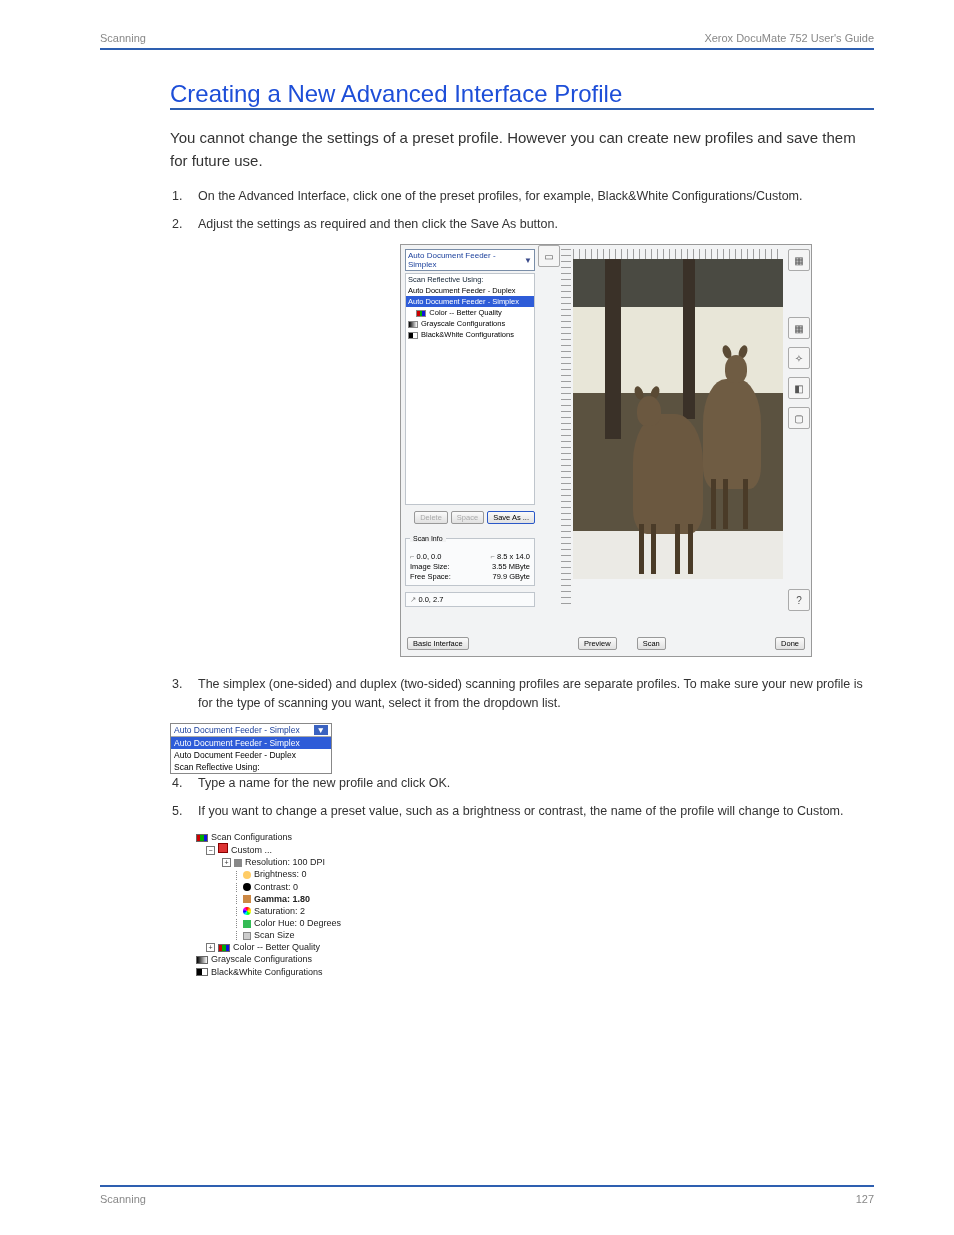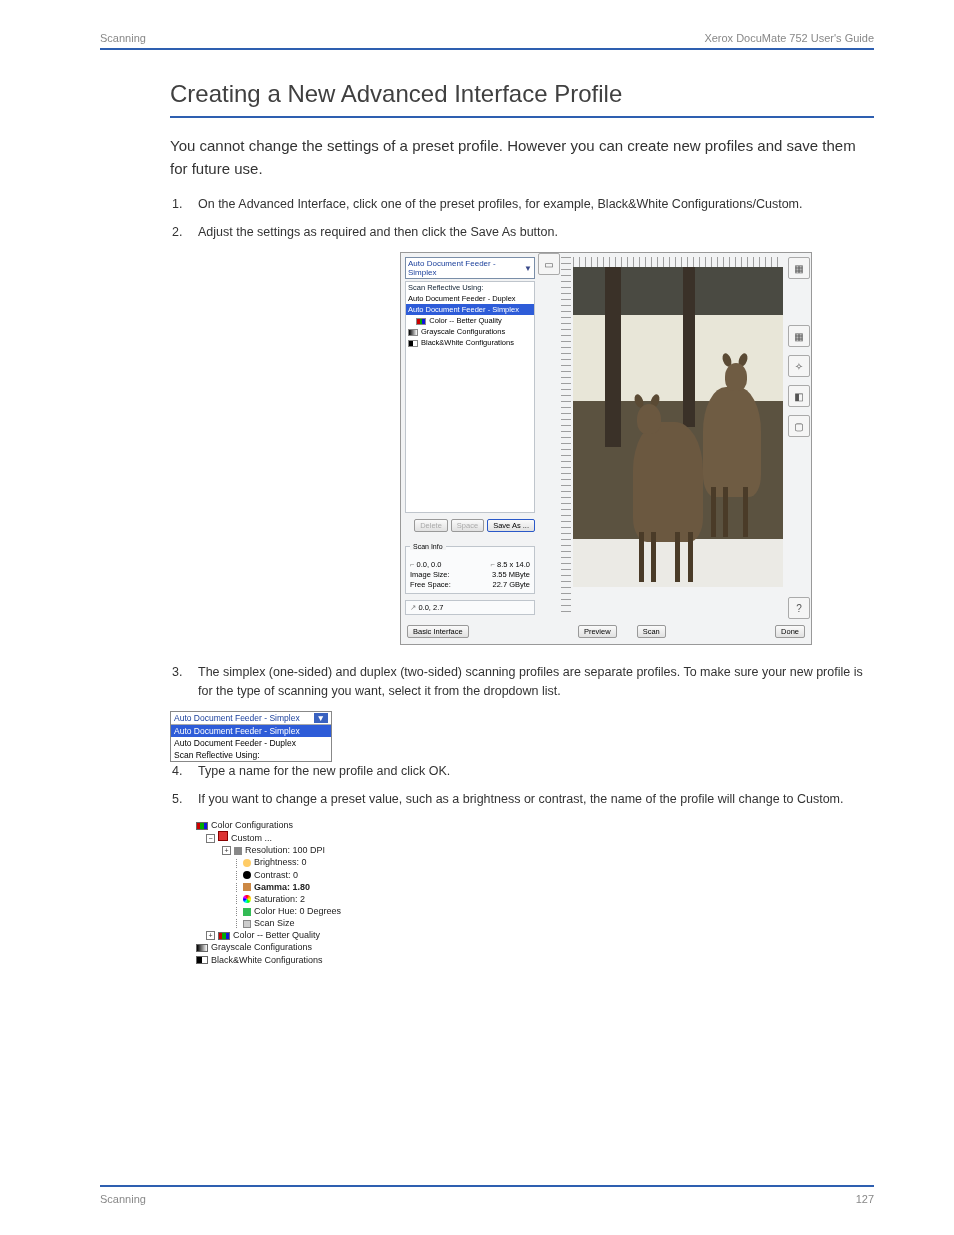--- a/index.html
+++ b/index.html
@@ -28,23 +28,23 @@
     align-items:flex-end;
     color:#888;
     font-size:11px;
     padding-bottom:4px;
   }
 
   h1.section {
     font-family: Arial, sans-serif;
     font-size: 24px;
     font-weight: normal;
-    color: #404040;
+    color: #1d4ed8;
     border-bottom: 2px solid #2e5fb0;
-    padding-bottom: 8px;
+    padding-bottom: 0;
     margin: 30px 0 16px 70px;
   }
 
   p.body {
     margin: 0 0 14px 70px;
     font-size: 15px;
     line-height: 1.55;
     color: #333;
   }
 
@@ -204,20 +204,21 @@
     border:1px solid #aaa; background:#f5f5f5;
     border-radius:2px;
     display:flex; align-items:center; justify-content:center;
     font-size:10px; color:#555;
   }
   .shot-bottom {
     display:flex;
     padding:6px;
     gap:20px;
     align-items:flex-end;
+    margin-top:20px;
   }
   .shot-bottom .spacer { flex:1; }
 
   
   .mini-shot {
     margin-left: 70px;
     width: 160px;
     border:1px solid #888;
     background:#fff;
     font-size:8.5px;
@@ -311,21 +312,21 @@
             <div class="prow">
               <span><span style="opacity:.5">⌐</span> <span>0.0, 0.0</span></span>
               <span><span style="opacity:.5">⌐</span> <span>8.5 x 14.0</span></span>
             </div>
             <div class="prow">
                 <span>Image Size:</span>
                 <span>3.55 MByte</span>
               </div>
             <div class="prow">
                 <span>Free Space:</span>
-                <span>22.7 GByte</span>
+                <span>79.9 GByte</span>
               </div>
           </div>
           <div class="panel" style="padding:2px 4px;">
             <span style="opacity:.5">↗</span> <span>0.0, 2.7</span>
           </div>
         </div>
 
         <div class="center-pane">
           <div class="toolbtn">▭</div>
         </div>
@@ -400,21 +401,21 @@
 
   <ol class="numlist" style="counter-reset: step 3;">
     <li>Type a name for the new profile and click OK.</li>
   </ol>
 
   <ol class="numlist" style="counter-reset: step 4;">
     <li>If you want to change a preset value, such as a brightness or contrast, the name of the profile will change to Custom.</li>
   </ol>
 
   <div class="tree-shot">
-    <div class="tline"><span class="sw" style="background:linear-gradient(90deg,#c00 33%,#0a0 33% 66%,#11d 66%)"></span><span>Color Configurations</span></div>
+    <div class="tline"><span class="sw" style="background:linear-gradient(90deg,#c00 33%,#0a0 33% 66%,#11d 66%)"></span><span>Scan Configurations</span></div>
     <div class="tline" style="padding-left:10px;"><span class="box">−</span><span style="display:inline-block;width:8px;height:8px;background:#d33;border:1px solid #800;margin-right:3px;"></span><span>Custom ...</span></div>
     <div class="tline" style="padding-left:26px;"><span class="box">+</span><span class="icon8 ic-res"></span><span>Resolution: 100 DPI</span></div>
     <div class="tline" style="padding-left:40px;"><span class="dotbar"></span><span class="icon8 ic-bri"></span><span>Brightness: 0</span></div>
     <div class="tline" style="padding-left:40px;"><span class="dotbar"></span><span class="icon8 ic-con"></span><span>Contrast: 0</span></div>
     <div class="tline" style="padding-left:40px;font-weight:bold;"><span class="dotbar"></span><span class="icon8 ic-gam"></span><span>Gamma: 1.80</span></div>
     <div class="tline" style="padding-left:40px;"><span class="dotbar"></span><span class="icon8 ic-sat"></span><span>Saturation: 2</span></div>
     <div class="tline" style="padding-left:40px;"><span class="dotbar"></span><span class="icon8 ic-hue"></span><span>Color Hue: 0 Degrees</span></div>
     <div class="tline" style="padding-left:40px;"><span class="dotbar"></span><span class="icon8 ic-siz"></span><span>Scan Size</span></div>
     <div class="tline" style="padding-left:10px;"><span class="box">+</span><span class="sw" style="background:linear-gradient(90deg,#c00 33%,#0a0 33% 66%,#11d 66%)"></span><span>Color -- Better Quality</span></div>
     <div class="tline"><span class="sw" style="background:linear-gradient(90deg,#000,#fff)"></span><span>Grayscale Configurations</span></div>

